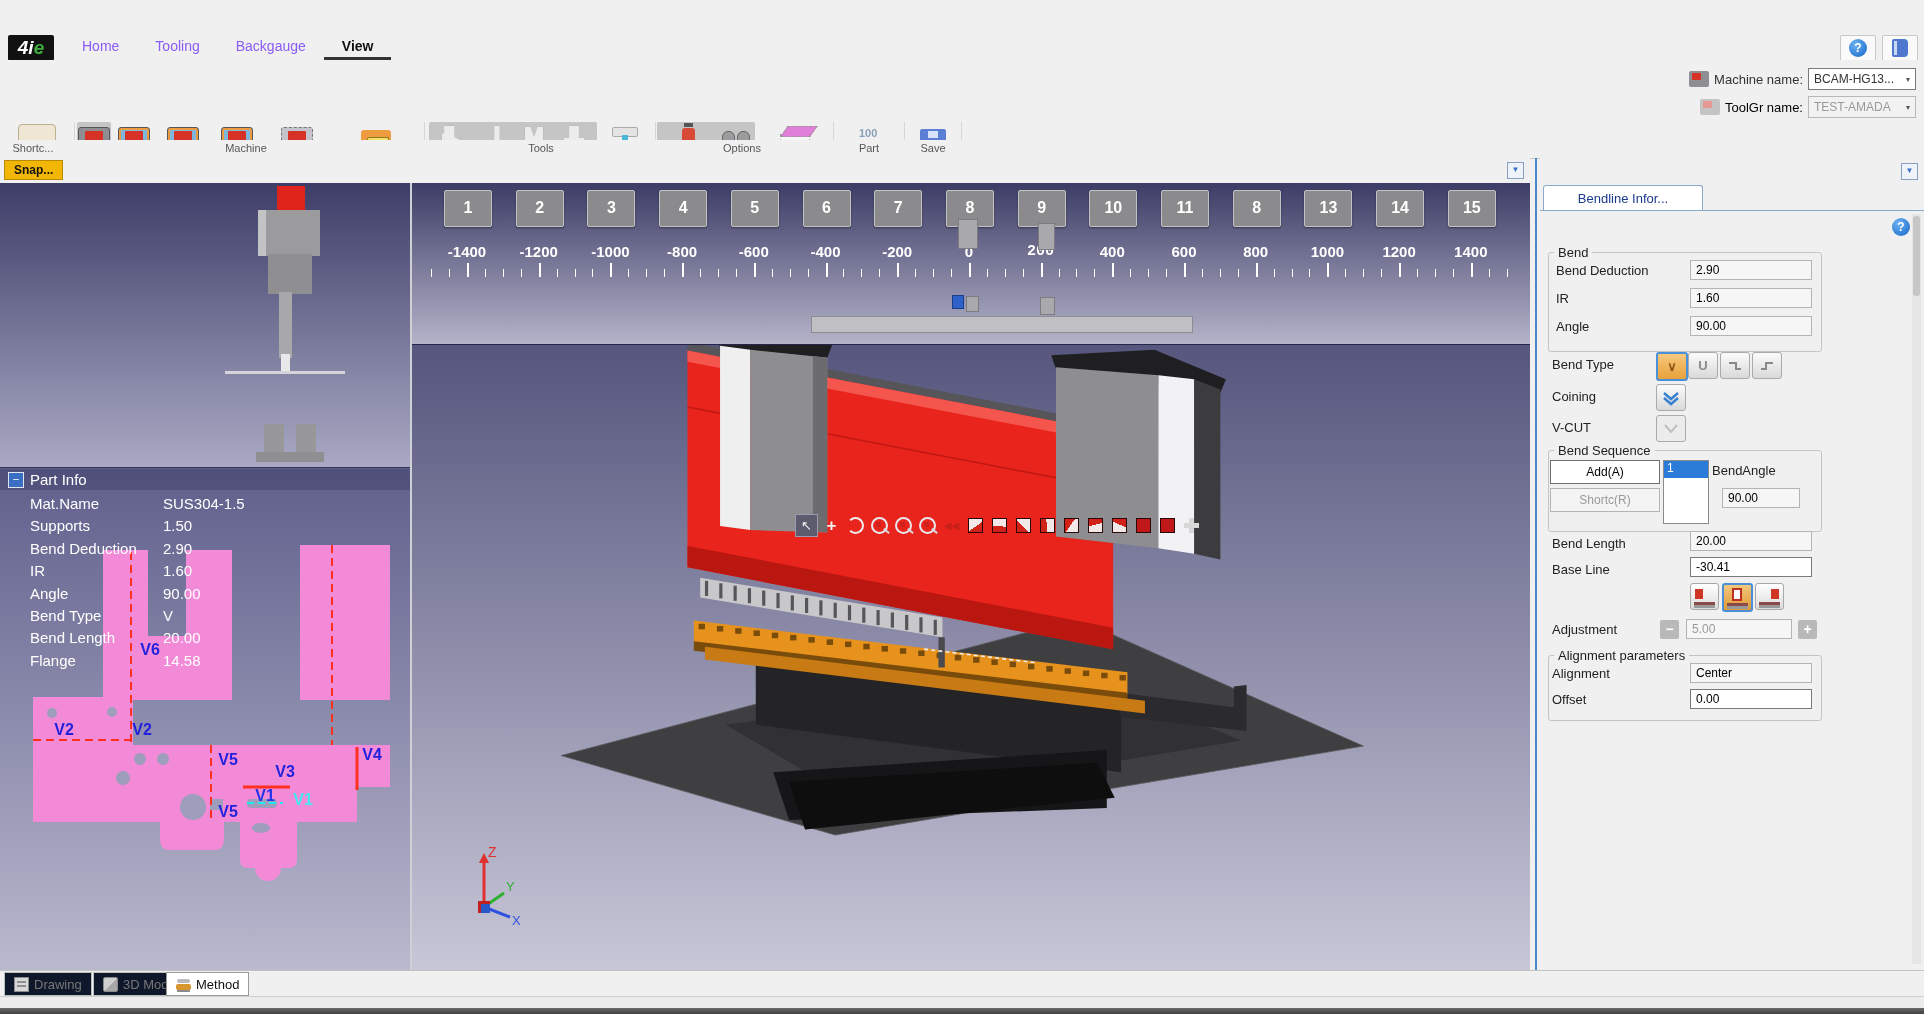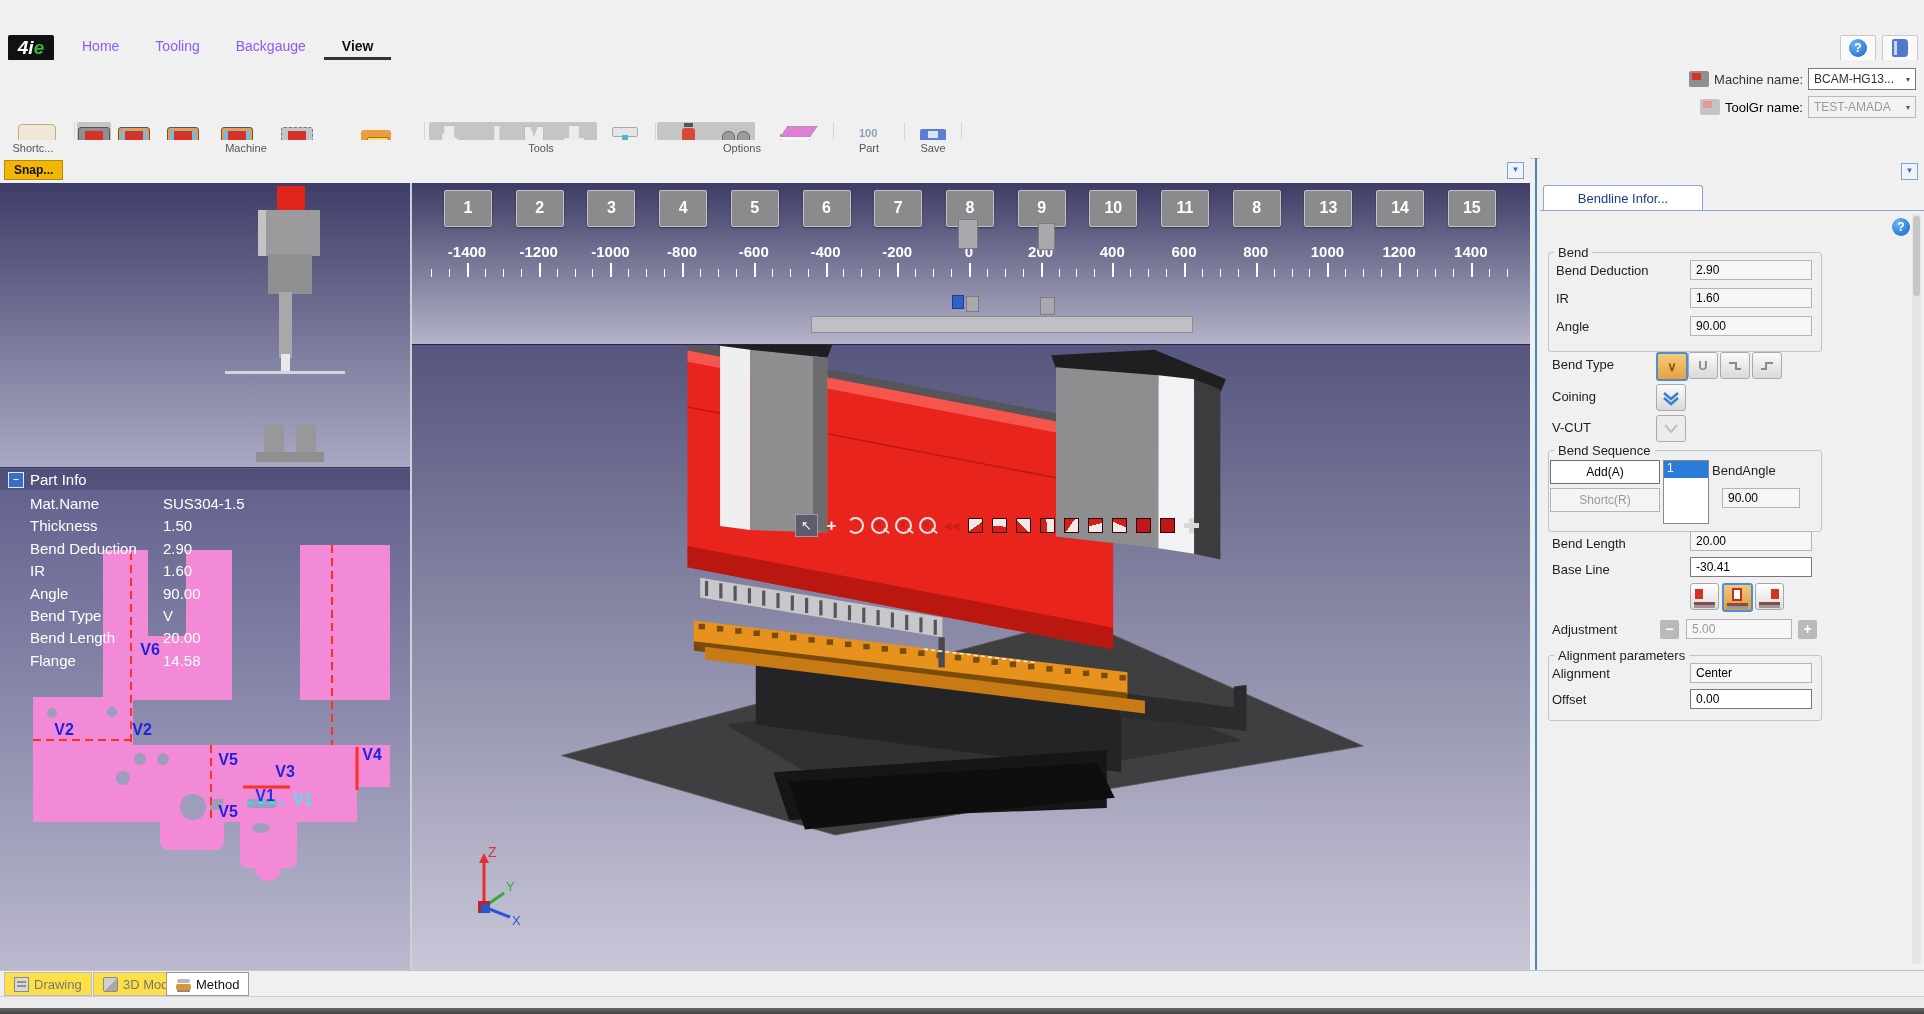--- a/index.html
+++ b/index.html
@@ -177,21 +177,21 @@
   .albtn.selc{border:2px solid #4a90d8;background:linear-gradient(#f2c87e,#e09a34);}
   .albtn.selc .blk{left:8px;top:3px;width:10px;height:13px;background:#fff;border:2px solid #c03020;box-sizing:border-box;}
   .sqbtn2{position:absolute;width:19px;height:19px;background:#b9b9b9;color:#fff;font-weight:bold;font-size:14px;
           text-align:center;line-height:18px;border-radius:2px;}
   .rp-scroll{position:absolute;left:372px;top:56px;width:9px;height:750px;background:#e6e6e6;}
   .rp-scroll .th{position:absolute;left:1px;top:2px;width:7px;height:80px;background:#c6c6c6;border-radius:3px;}
 
   
   .bottombar{position:absolute;left:0;top:970px;width:1924px;height:26px;background:#f0f0f0;border-top:1px solid #c2c2c2;}
   .btab{position:absolute;top:1px;height:24px;display:flex;align-items:center;gap:5px;padding:0 9px;
-        background:#fde047;border:1px solid #bdbdbd;color:#777;font-size:13px;box-sizing:border-box;}
+        background:#0f172a;border:1px solid #bdbdbd;color:#777;font-size:13px;box-sizing:border-box;}
   .btab.active{background:#fff;color:#111;border-color:#9a9a9a;}
   .ic-draw{width:13px;height:13px;border:1px solid #8a8a8a;background:#d8d8d8;position:relative;}
   .ic-draw::before{content:"";position:absolute;left:2px;top:3px;right:2px;height:2px;background:#909090;box-shadow:0 4px 0 #909090;}
   .ic-cube{width:13px;height:13px;background:linear-gradient(135deg,#cfcfcf 50%,#a8a8a8 50%);border:1px solid #8a8a8a;border-radius:2px;}
   .ic-method{width:15px;height:13px;position:relative;}
   .ic-method::before{content:"";position:absolute;left:1px;top:1px;width:13px;height:4px;background:#b9b9bd;border-radius:2px;}
   .ic-method::after{content:"";position:absolute;left:0;top:6px;width:15px;height:6px;background:#d8962e;border-radius:2px;box-shadow:0 3px 0 -1px #8a8a8e;}
   .statusstrip{position:absolute;left:0;top:996px;width:1924px;height:18px;background:#ececec;border-top:1px solid #cfcfcf;}
   .statusstrip::after{content:"";position:absolute;left:0;bottom:0;width:1924px;height:7px;background:linear-gradient(#6a6a6a,#393939);}
 </style>
@@ -434,21 +434,21 @@
     <div class="pi-head">
       <span class="pi-minus">−</span>
       <span class="pi-title">Part Info</span>
     </div>
     <div id="pi-rows">
         <div class="pi-row" style="top: 312px;">
           <span class="pi-l">Mat.Name</span>
           <span class="pi-v">SUS304-1.5</span>
         </div>
         <div class="pi-row" style="top: 334.4px;">
-          <span class="pi-l">Thickness</span>
+          <span class="pi-l">Supports</span>
           <span class="pi-v">1.50</span>
         </div>
         <div class="pi-row" style="top: 356.8px;">
           <span class="pi-l">Bend Deduction</span>
           <span class="pi-v">2.90</span>
         </div>
         <div class="pi-row" style="top: 379.2px;">
           <span class="pi-l">IR</span>
           <span class="pi-v">1.60</span>
         </div>
@@ -493,21 +493,21 @@
         </div>
       <div id="axis-row">
           <div class="axis-num" style="left: 55px;">-1400</div>
           <div class="axis-num" style="left: 126.7px;">-1200</div>
           <div class="axis-num" style="left: 198.4px;">-1000</div>
           <div class="axis-num" style="left: 270.1px;">-800</div>
           <div class="axis-num" style="left: 341.8px;">-600</div>
           <div class="axis-num" style="left: 413.5px;">-400</div>
           <div class="axis-num" style="left: 485.2px;">-200</div>
           <div class="axis-num" style="left: 556.9px;">0</div>
-          <div class="axis-num" style="left: 628.6px;">200</div>
+          <div class="axis-num" style="left: 628.6px; font-family: Liberation Mono, monospace;">200</div>
           <div class="axis-num" style="left: 700.3px;">400</div>
           <div class="axis-num" style="left: 772px;">600</div>
           <div class="axis-num" style="left: 843.7px;">800</div>
           <div class="axis-num" style="left: 915.4px;">1000</div>
           <div class="axis-num" style="left: 987.1px;">1200</div>
           <div class="axis-num" style="left: 1058.8px;">1400</div>
         </div>
       <div id="tick-row">
           <div class="tick" style="left: 19.15px; top: 86px; width: 1px; height: 8px;"></div>
           <div class="tick" style="left: 37.075px; top: 86px; width: 1px; height: 8px;"></div>

